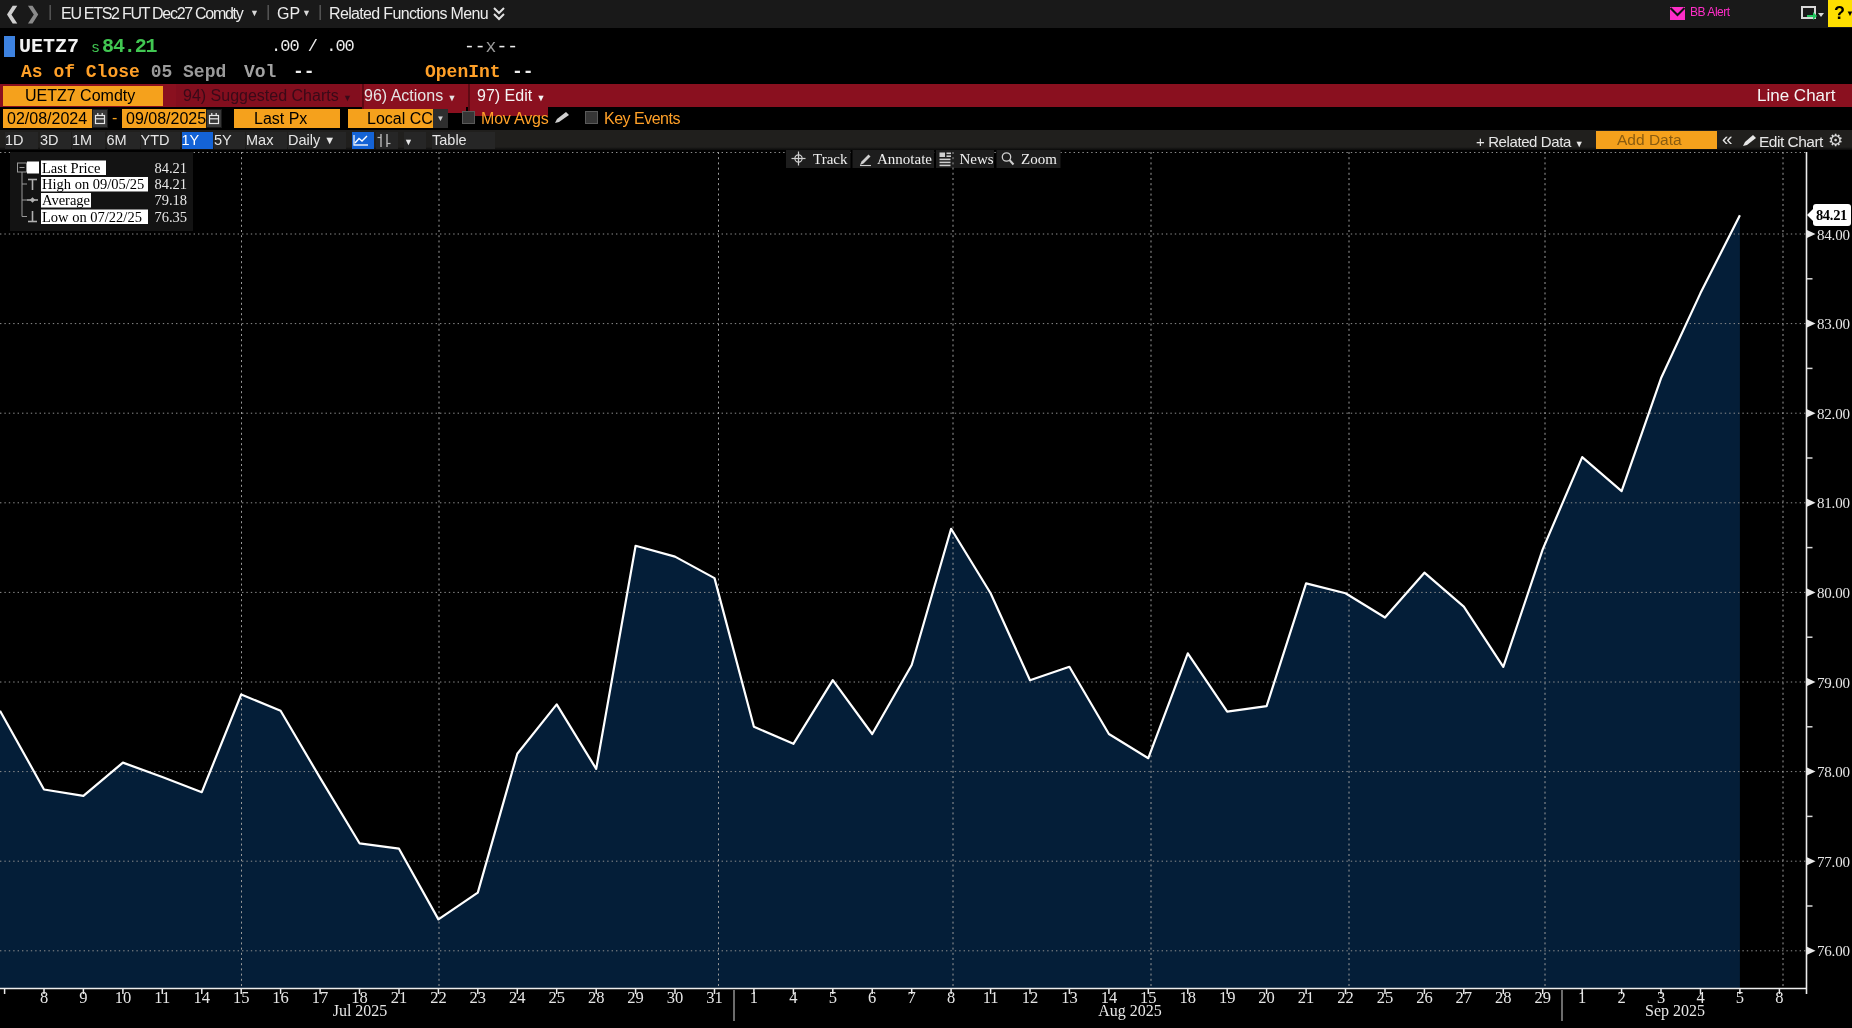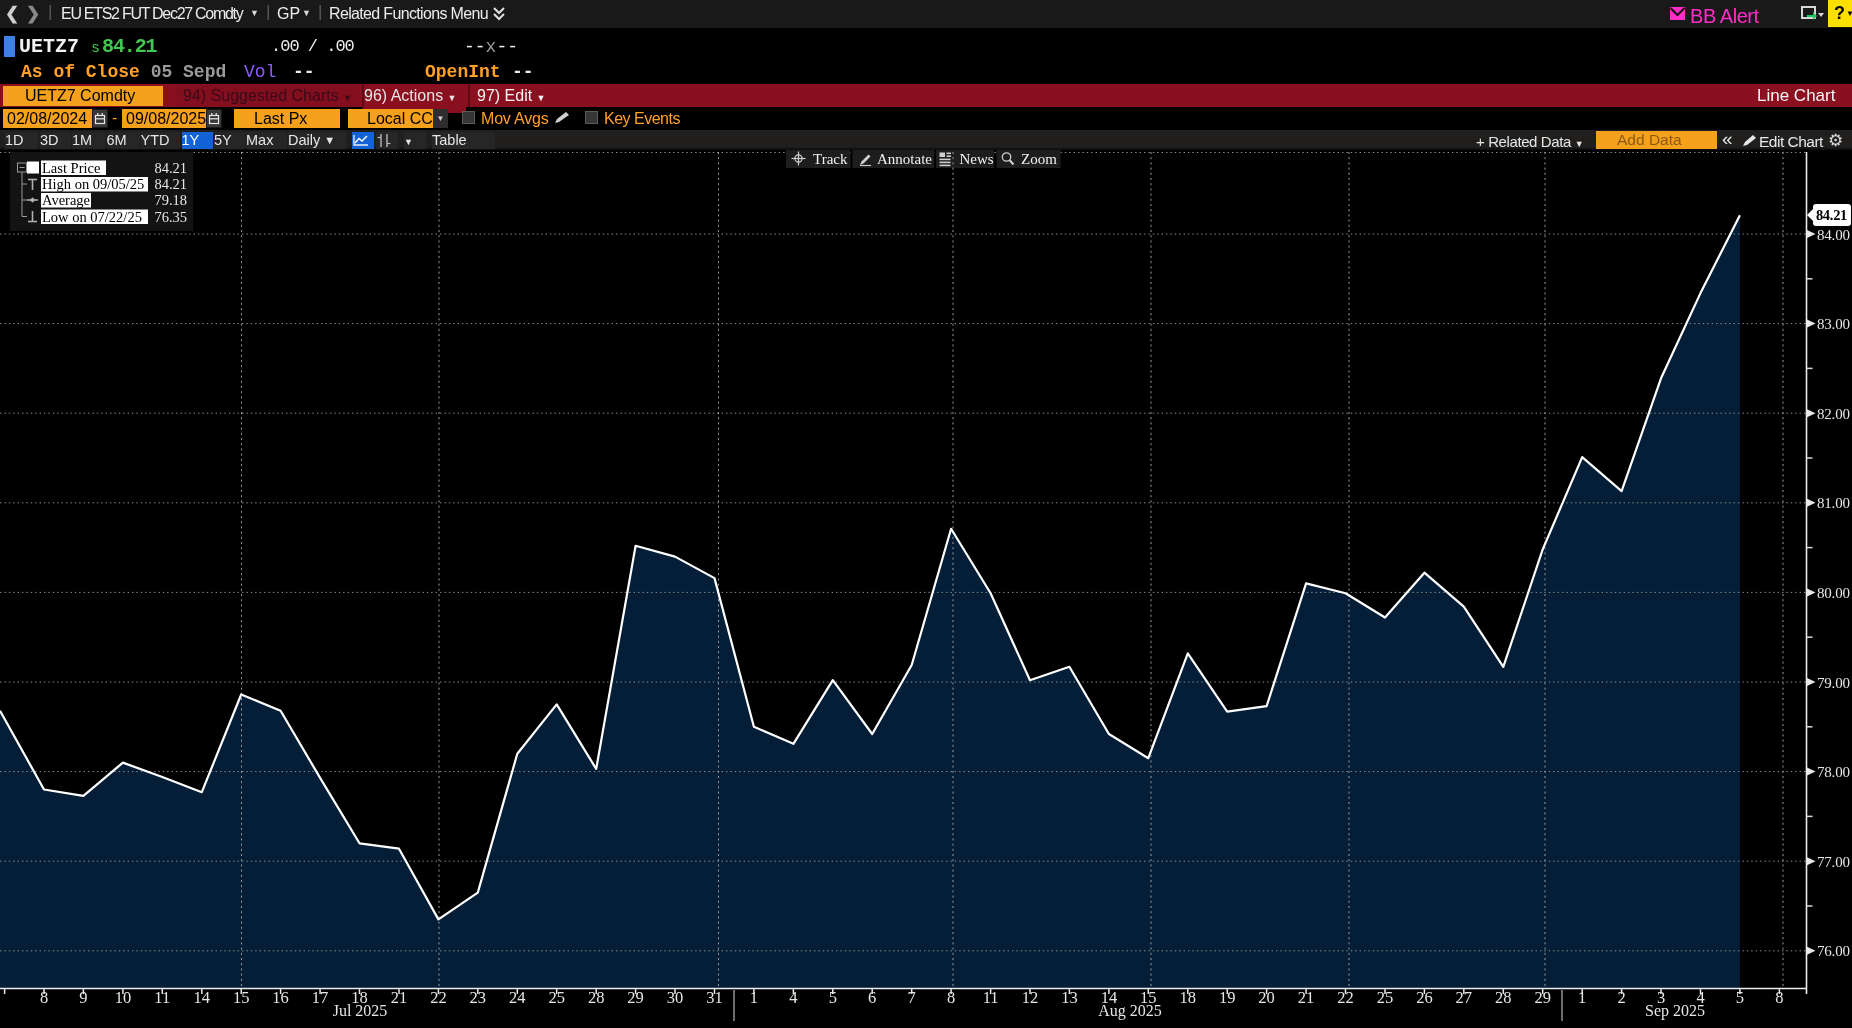--- a/index.html
+++ b/index.html
@@ -25,48 +25,48 @@
 <span class="abs" style="left:302px;top:8px;color:#d8d8d8;font-size:9px">▼</span>
 <span class="abs" style="left:318px;top:2px;color:#5a5a5a;font-size:17px">|</span>
 <span class="abs" style="left:329px;top:5px;color:#ececec;font-size:16px;letter-spacing:-0.66px">Related Functions Menu</span>
 <svg class="abs" style="left:492px;top:6px" width="14" height="16">
       <path d="M2,2 L7,7 L12,2 M2,8 L7,13 L12,8" stroke="#e0e0e0" stroke-width="2" fill="none"></path>
     </svg>
 <svg class="abs" style="left:1670px;top:7px" width="16" height="14">
       <rect x="0" y="0" width="15" height="13" fill="#ff2dc8"></rect>
       <path d="M0.5,1 L7.5,8 L14.5,1" stroke="#111" stroke-width="2" fill="none"></path>
     </svg>
-<span class="abs" style="left:1690px;top:5px;color:#ff2dc8;font-size:20px;letter-spacing:-0.45px">BB Alert</span>
+<span class="abs" style="left:1690px;top:5px;color:#ff2dc8;font-size:12px;letter-spacing:-0.45px">BB Alert</span>
 <svg class="abs" style="left:1801px;top:6px" width="24" height="16">
       <rect x="1" y="1" width="13" height="11" fill="none" stroke="#d8d8d8" stroke-width="2"></rect>
       <path d="M6,9 L12,9 L12,6 L16,10 L12,14 L12,11 L6,11 Z" fill="#22c55e"></path>
       <polygon points="17,7 23,7 20,11" fill="#d8d8d8"></polygon>
     </svg>
 <div class="abs" style="left:1828px;top:0;width:24px;height:27px;background:#ffdf00"></div>
 <span class="abs" style="left:1834px;top:3px;color:#000;font-size:18px;font-weight:bold">?</span>
 <span class="abs" style="left:1846px;top:9px;color:#000;font-size:8px">▼</span>
 </div>
 
 <div class="abs" style="left:4px;top:36px;width:11px;height:21px;background:#3d82e0"></div>
 <span class="abs mono" style="left:19px;top:35px;color:#f2f2f2;font-size:20px;font-weight:bold">UETZ7</span>
 <span class="abs mono" style="left:91px;top:40px;color:#41c752;font-size:15px">s</span>
 <span class="abs mono" style="left:102px;top:34.5px;color:#41c752;font-size:20px;font-weight:bold;letter-spacing:-1.1px">84.21</span>
 <span class="abs mono" style="left:271px;top:37px;color:#ededed;font-size:17px;letter-spacing:-1.0px">.00 / .00</span>
 <span class="abs mono" style="left:464px;top:37px;color:#ededed;font-size:18px">--<span style="color:#9a9a9a">x</span>--</span>
 <span class="abs mono" style="left:21px;top:62px;color:#ffa028;font-size:18px;font-weight:bold">As of Close <span style="color:#9a9a9a">05 Sepd</span></span>
-<span class="abs mono" style="left:244px;top:62px;color:#8b5cf6;font-size:18px;font-weight:normal">Vol</span>
+<span class="abs mono" style="left:244px;top:62px;color:#a3a3a3;font-size:18px;font-weight:bold">Vol</span>
 <span class="abs mono" style="left:293px;top:62px;color:#ededed;font-size:18px;font-weight:bold">--</span>
 <span class="abs mono" style="left:425px;top:62px;color:#ffa028;font-size:18px;font-weight:bold">OpenInt</span>
 <span class="abs mono" style="left:512px;top:62px;color:#ededed;font-size:18px;font-weight:bold">--</span>
 
 <div id="row4">
 <div class="obox" style="left:3px;top:1.5px;width:160px;height:20px;padding-left:22px">UETZ7 Comdty</div>
 <div class="abs" style="left:176px;top:0;width:184px;height:23px;background:#830e1e;color:#390a18;font-size:16px;line-height:23px;padding-left:7px">94) Suggested Charts <span style="font-size:9px">▼</span></div>
 <div class="abs" style="left:362px;top:0;width:104px;height:29px;background:#8a101f;border-left:2px solid #5e0913;color:#e5e5e5;font-size:16px;line-height:23px;padding-left:0">96) Actions <span style="font-size:9px">▼</span></div>
-<div class="abs" style="left:468px;top:0;width:80px;height:23px;background:#8a101f;border-left:2px solid #5e0913;color:#f5f5f5;font-size:16px;line-height:23px;padding-left:7px">97) Edit <span style="font-size:9px">▼</span></div>
+<div class="abs" style="left:468px;top:0;width:80px;height:32px;background:#8a101f;border-left:2px solid #5e0913;color:#f5f5f5;font-size:16px;line-height:23px;padding-left:7px">97) Edit <span style="font-size:9px">▼</span></div>
 <span class="abs" style="left:1757px;top:2px;color:#f5f5f5;font-size:17px">Line Chart</span>
 </div>
 
 <div class="obox" style="left:3px;top:109px;width:89px;height:19px;padding-left:4px">02/08/2024</div>
 <div class="abs" style="left:92px;top:109px;width:16px;height:19px;background:#383838;border:1px solid #1a1a1a"></div>
 <svg class="abs" style="left:92px;top:109px" width="16" height="19">
     <g stroke="#e8e8e8" stroke-width="1.2" fill="none">
       <rect x="3.5" y="6.5" width="9" height="8"></rect>
       <line x1="3.5" y1="9.8" x2="12.5" y2="9.8"></line>
       <line x1="5.8" y1="4" x2="5.8" y2="7"></line>

